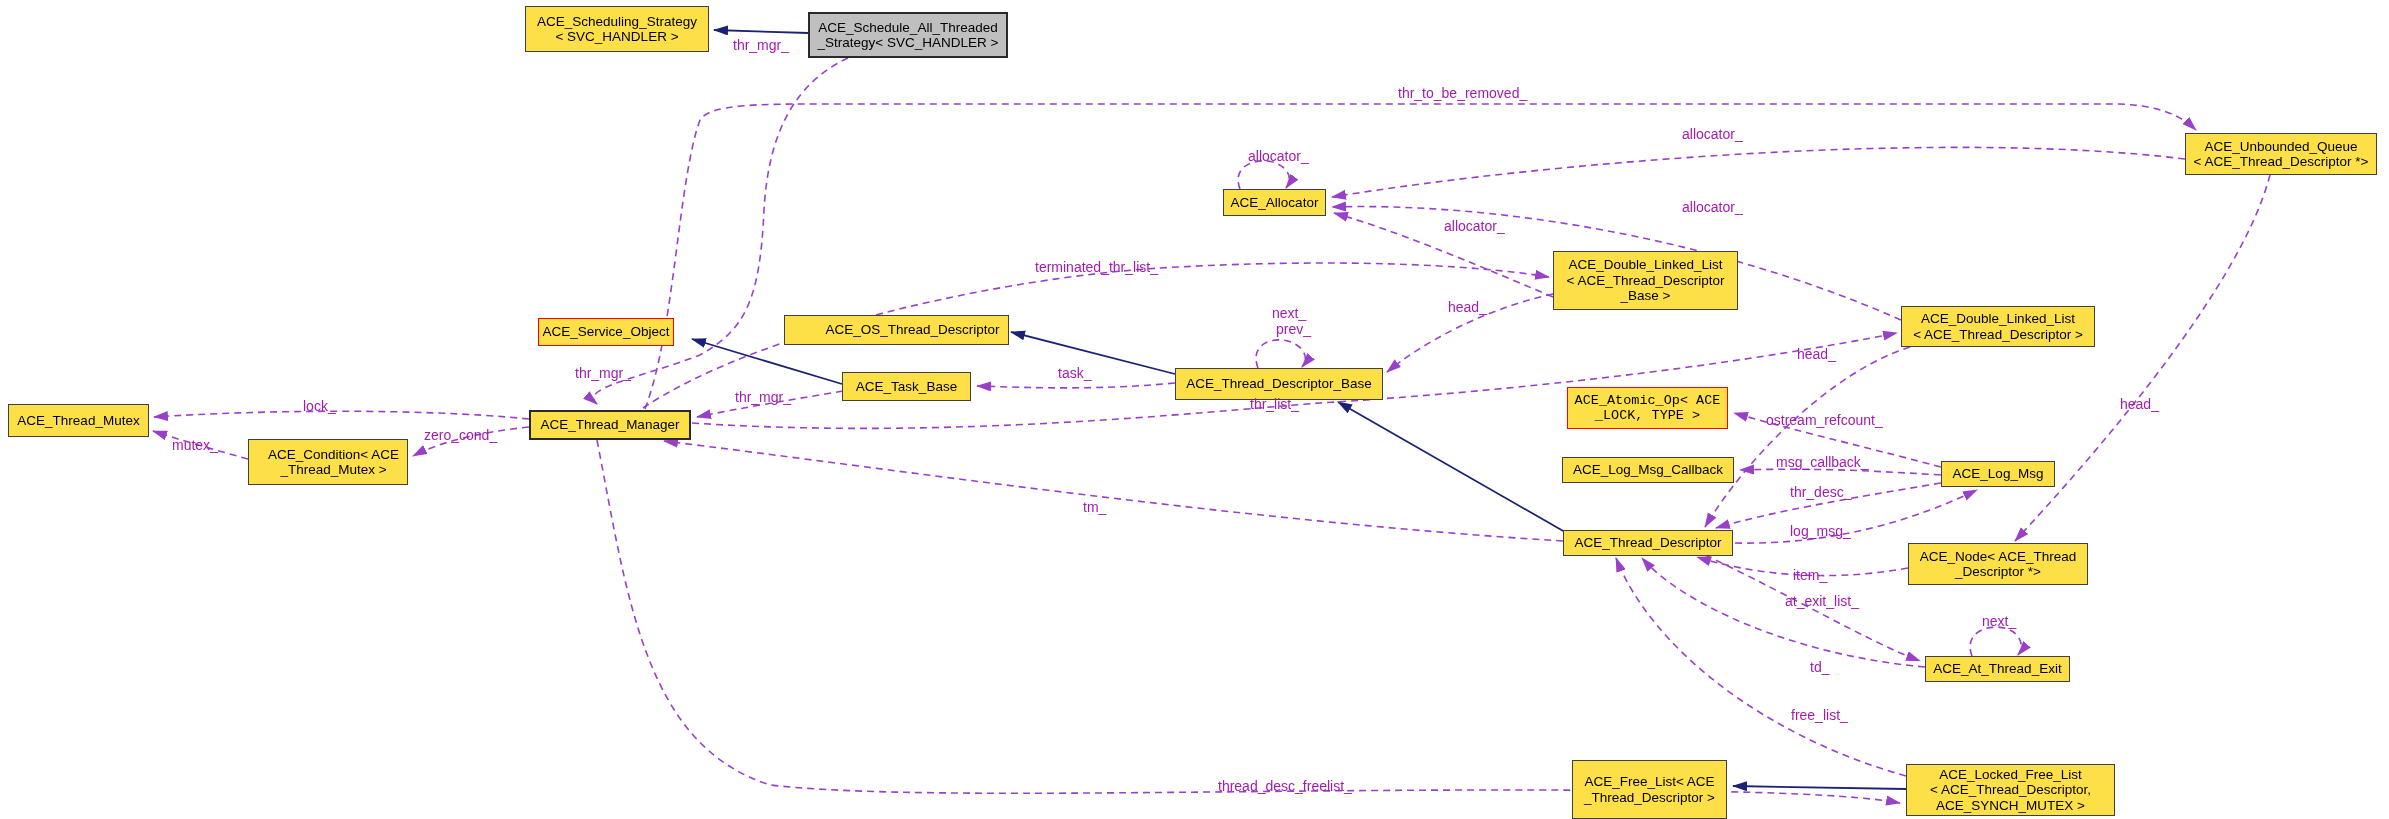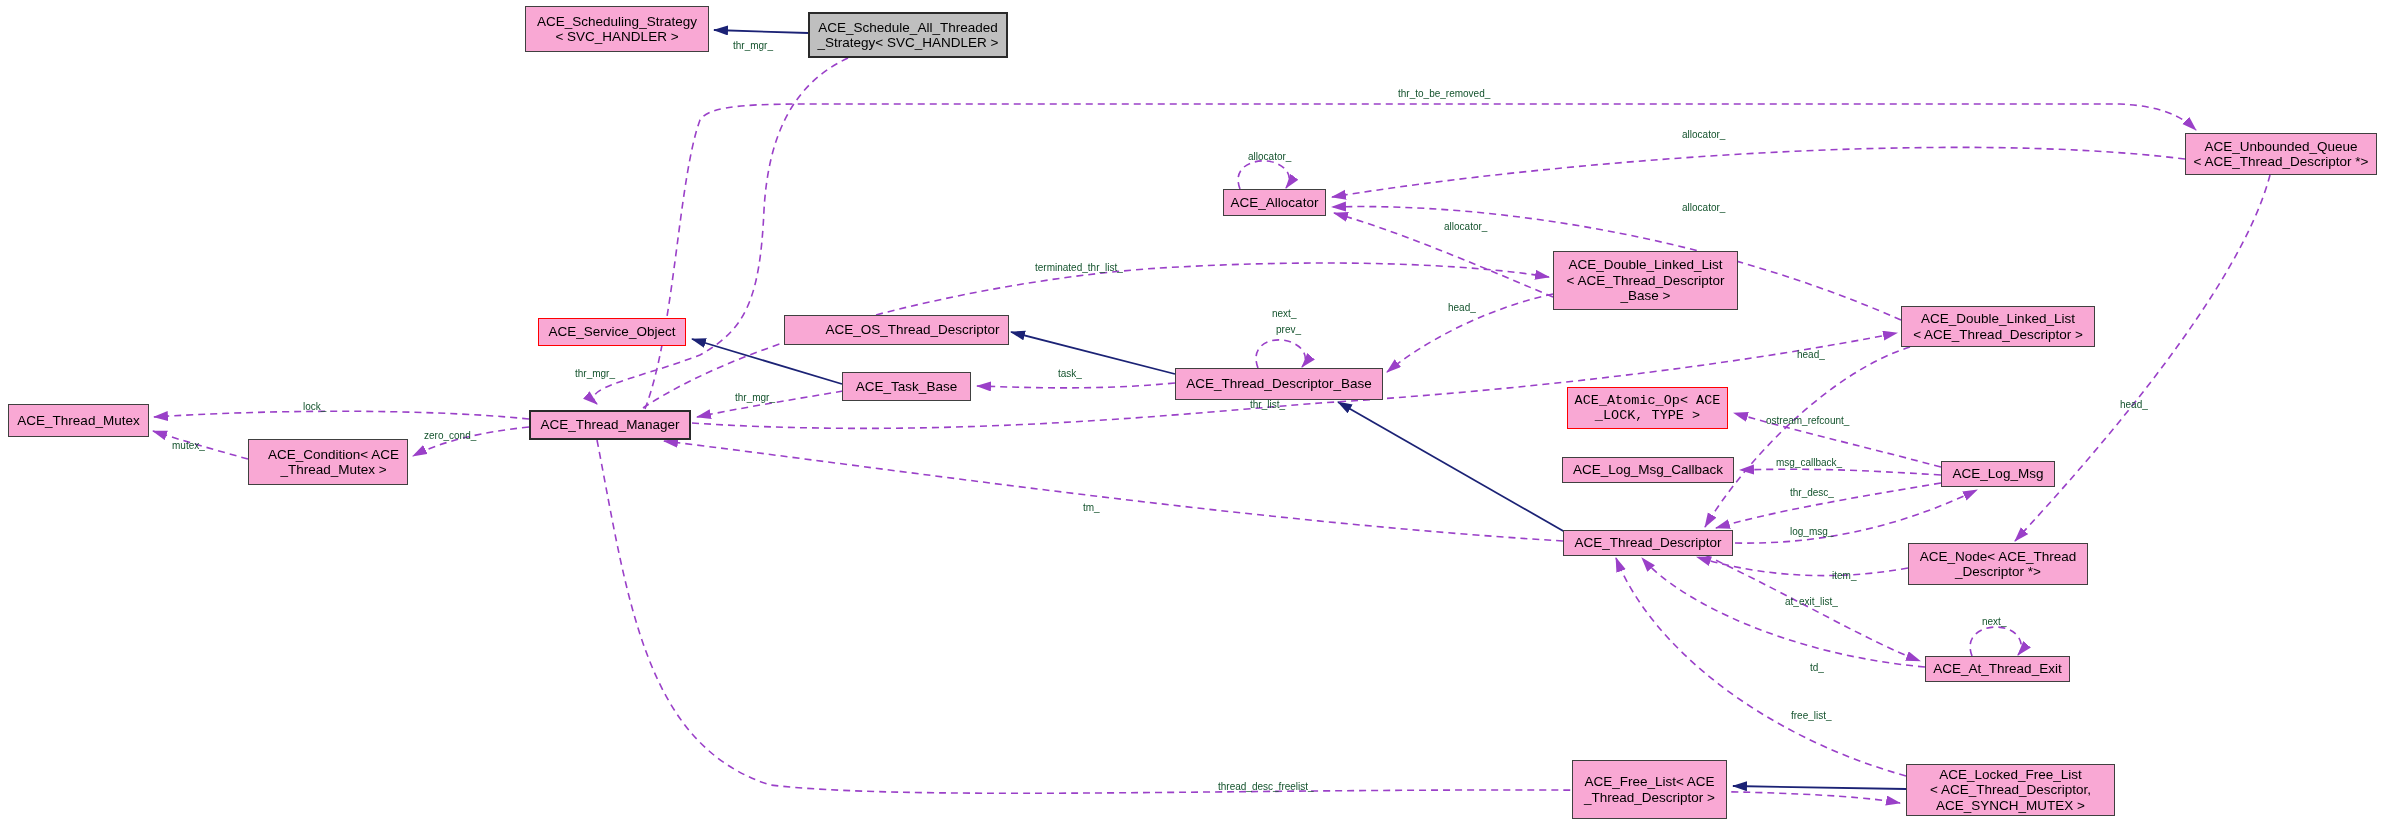--- a/index.html
+++ b/index.html
@@ -1,26 +1,26 @@
 <!DOCTYPE html>
 <html><head>
 <meta charset="utf-8">
 <style>
   html,body{margin:0;padding:0;background:#ffffff;}
   #stage{position:relative;width:2389px;height:819px;background:#ffffff;overflow:hidden;
          font-family:"Liberation Sans", sans-serif;}
   #graph-svg{position:absolute;left:0;top:0;width:2389px;height:819px;}
   .node{position:absolute;display:flex;flex-direction:column;align-items:center;justify-content:center;
-        background:#f9a8d4;border:1px solid #404040;box-sizing:border-box;
+        background:#fde047;border:1px solid #404040;box-sizing:border-box;
         font-size:13.5px;line-height:15.5px;color:#000;text-align:center;white-space:nowrap;
         padding:1px 4px;cursor:pointer;}
   .node.bold{border:2px solid #2a2a2a;}
   .node.gray{background:#bfbfbf;border:2px solid #2a2a2a;}
   .node.red{border:1.5px solid #ff0000;}
-  .edge-label{position:absolute;font-size:10px;color:#14532d;white-space:nowrap;line-height:15px;}
+  .edge-label{position:absolute;font-size:14px;color:#a21caf;white-space:nowrap;line-height:15px;}
   path.member{fill:none;stroke:#9a40c8;stroke-width:1.6;stroke-dasharray:7 5;}
   path.inherit{fill:none;stroke:#1b2275;stroke-width:1.8;}
 </style>
 </head>
 <body>
 
 <div id="stage">
   <svg id="graph-svg" viewBox="0 0 2389 819" xmlns="http://www.w3.org/2000/svg">
     <defs>
       <marker id="arrow-inherit" markerUnits="userSpaceOnUse" markerWidth="16" markerHeight="12" refX="14" refY="5" orient="auto">
@@ -78,21 +78,21 @@
       <div class="node normal" style="left: 8px; top: 404px; width: 141px; height: 33px;">
         <span>ACE_Thread_Mutex</span>
       </div>
       <div class="node normal" style="left: 248px; top: 439px; width: 160px; height: 46px; padding-left: 15px;">
         <span>ACE_Condition&lt; ACE</span>
         <span>_Thread_Mutex &gt;</span>
       </div>
       <div class="node bold" style="left: 529px; top: 410px; width: 162px; height: 30px;">
         <span>ACE_Thread_Manager</span>
       </div>
-      <div class="node red" style="left: 538px; top: 318px; width: 148px; height: 28px;">
+      <div class="node red" style="left: 538px; top: 318px; width: 136px; height: 28px;">
         <span>ACE_Service_Object</span>
       </div>
       <div class="node normal" style="left: 784px; top: 315px; width: 225px; height: 30px; padding-left: 36px;">
         <span>ACE_OS_Thread_Descriptor</span>
       </div>
       <div class="node normal" style="left: 842px; top: 372px; width: 129px; height: 29px;">
         <span>ACE_Task_Base</span>
       </div>
       <div class="node normal" style="left: 1175px; top: 368px; width: 208px; height: 32px;">
         <span>ACE_Thread_Descriptor_Base</span>
@@ -160,21 +160,21 @@
       <div class="edge-label" style="left: 1250px; top: 397px;">thr_list_</div>
       <div class="edge-label" style="left: 1398px; top: 86px;">thr_to_be_removed_</div>
       <div class="edge-label" style="left: 1248px; top: 149px;">allocator_</div>
       <div class="edge-label" style="left: 1682px; top: 127px;">allocator_</div>
       <div class="edge-label" style="left: 1682px; top: 200px;">allocator_</div>
       <div class="edge-label" style="left: 1444px; top: 219px;">allocator_</div>
       <div class="edge-label" style="left: 1766px; top: 413px;">ostream_refcount_</div>
       <div class="edge-label" style="left: 1776px; top: 455px;">msg_callback_</div>
       <div class="edge-label" style="left: 1790px; top: 485px;">thr_desc_</div>
       <div class="edge-label" style="left: 1790px; top: 524px;">log_msg_</div>
-      <div class="edge-label" style="left: 1803px; top: 568px; padding-left: 29px;">item_</div>
+      <div class="edge-label" style="left: 1764px; top: 568px; padding-left: 29px;">item_</div>
       <div class="edge-label" style="left: 1785px; top: 594px;">at_exit_list_</div>
       <div class="edge-label" style="left: 1982px; top: 614px;">next_</div>
       <div class="edge-label" style="left: 1810px; top: 660px;">td_</div>
       <div class="edge-label" style="left: 1791px; top: 708px;">free_list_</div>
       <div class="edge-label" style="left: 1083px; top: 500px;">tm_</div>
       <div class="edge-label" style="left: 1218px; top: 779px;">thread_desc_freelist_</div>
     </div>
 </div>
 
 </body></html>

